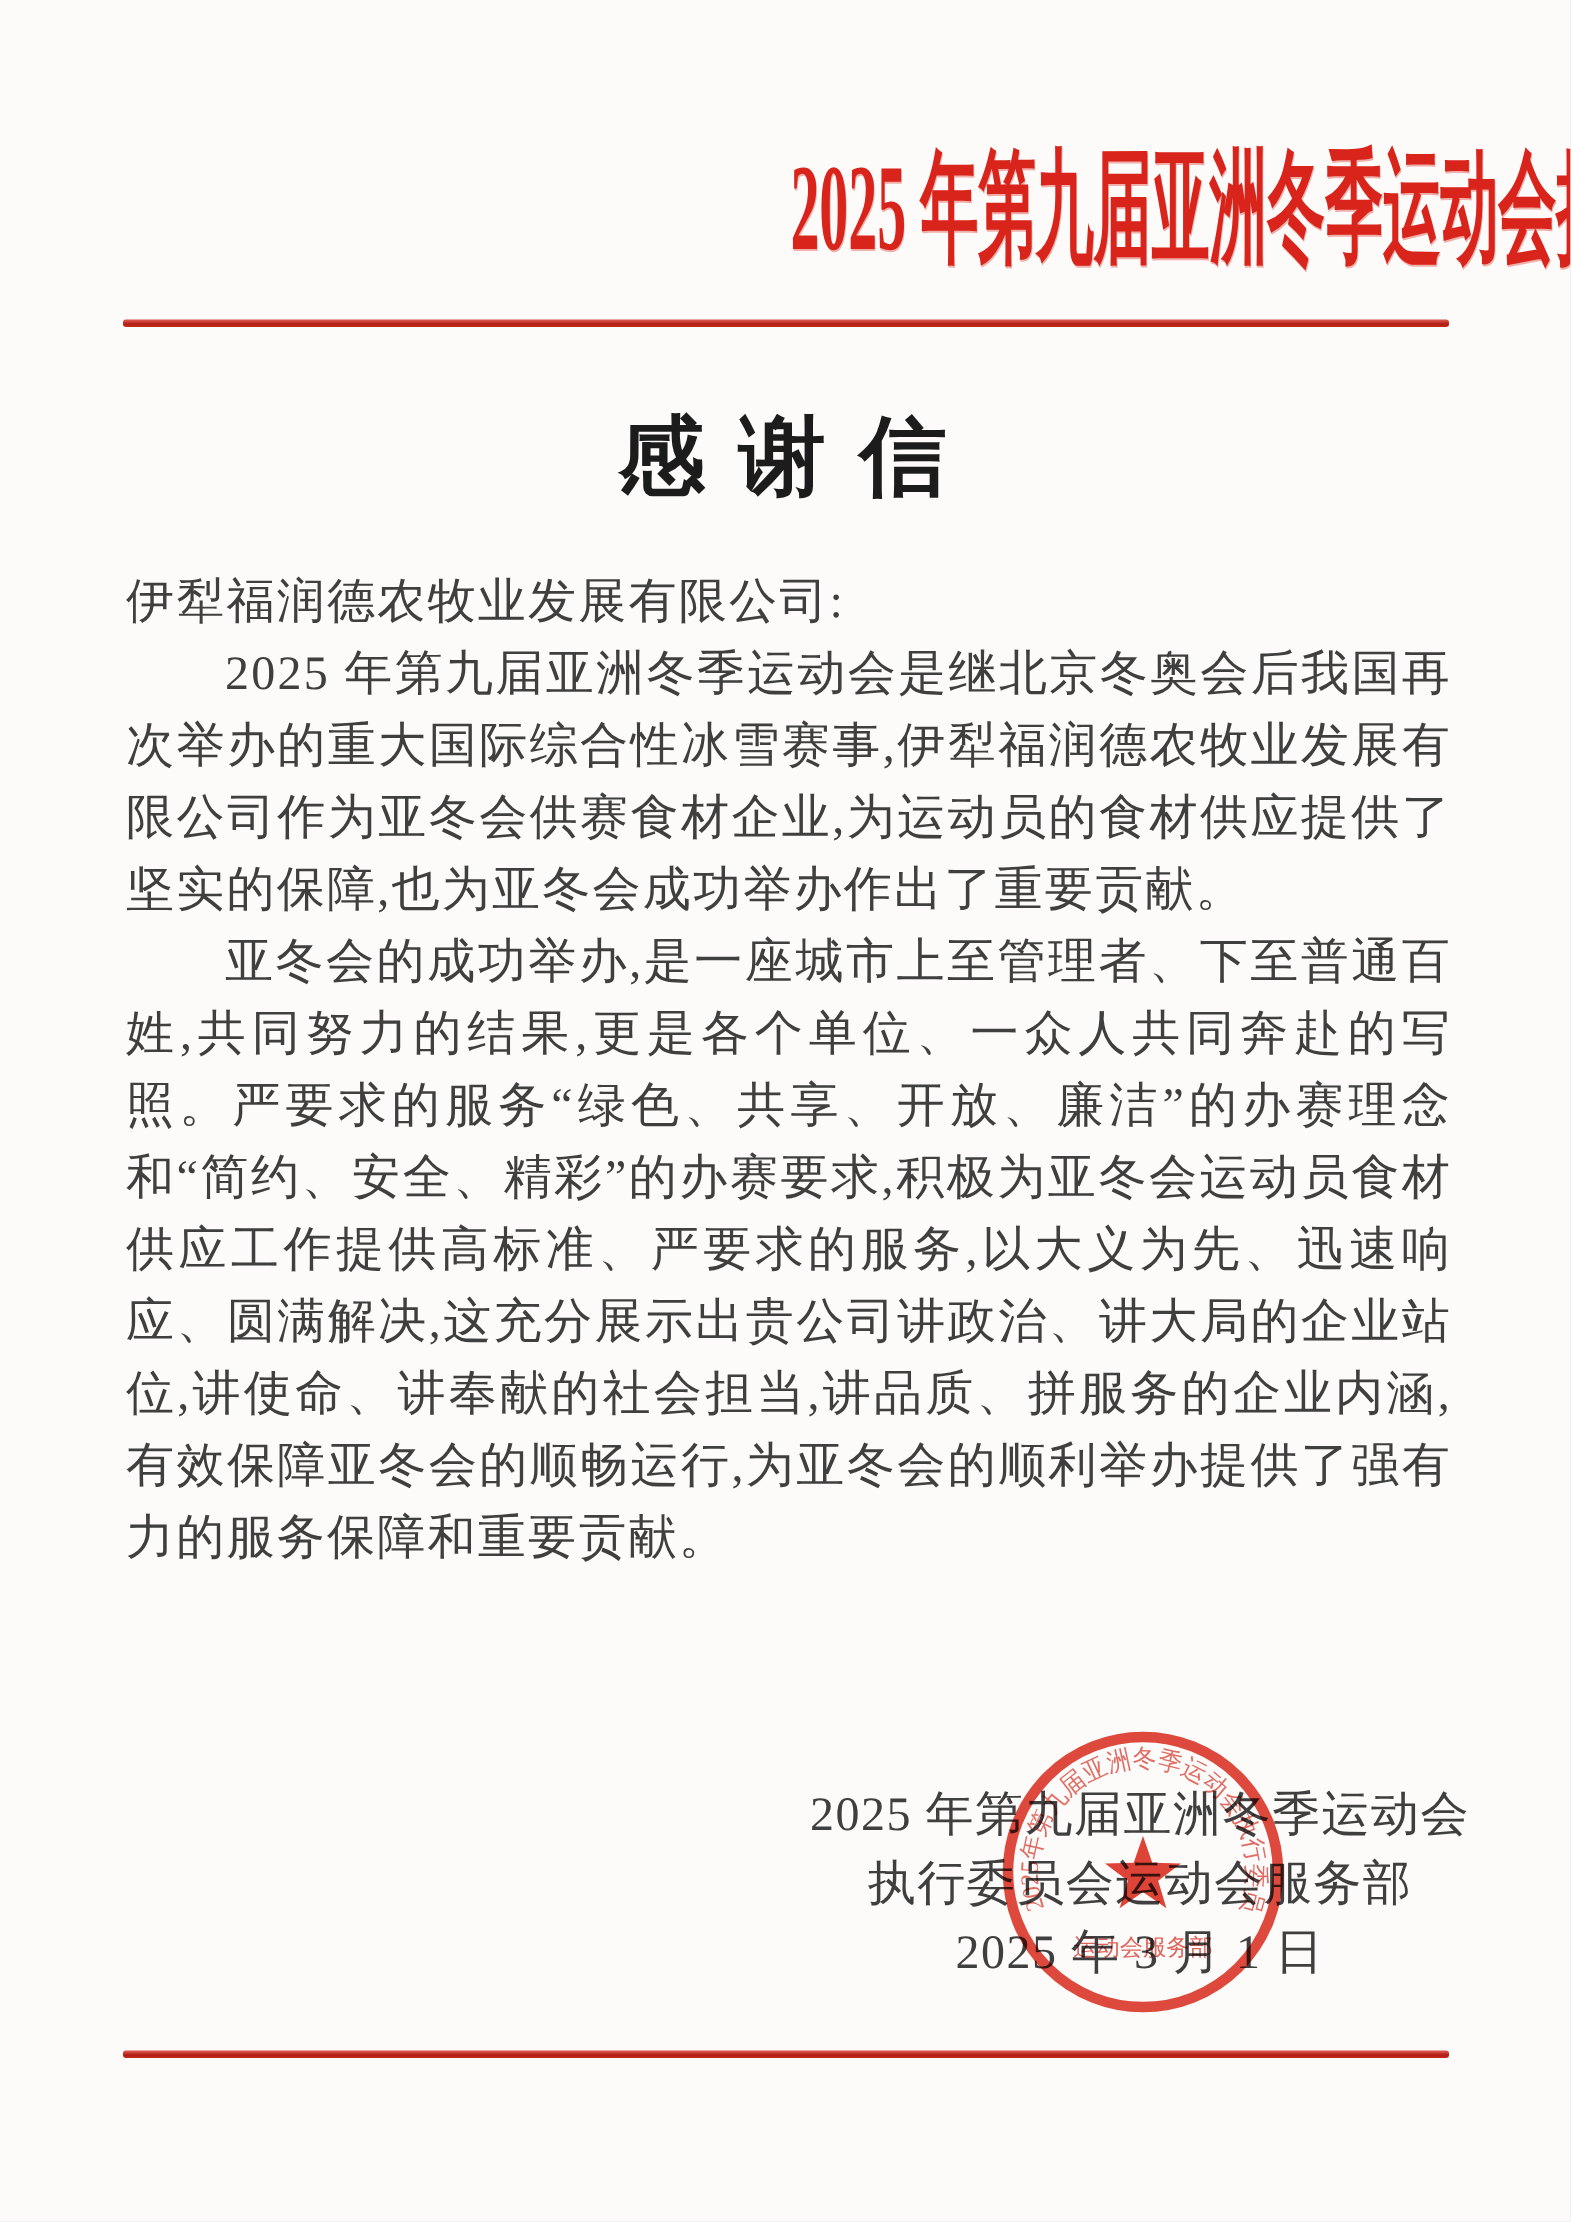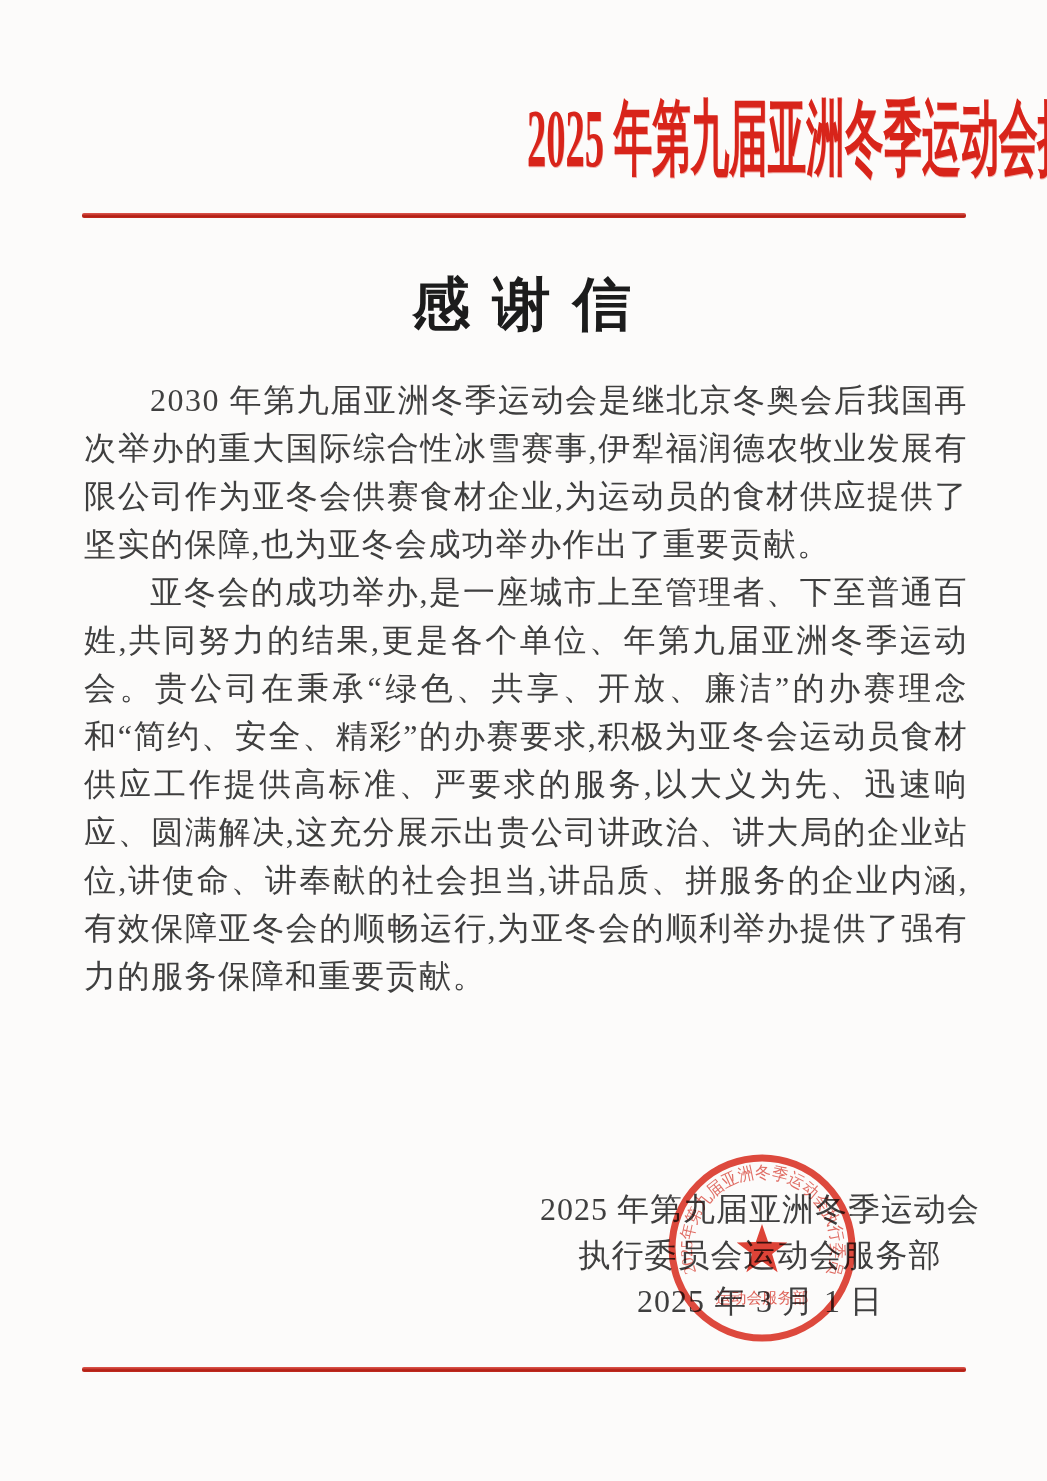--- a/index.html
+++ b/index.html
@@ -74,22 +74,23 @@
 
   <div class="letterhead">
     <span class="letterhead-inner">2025 年第九届亚洲冬季运动会执行委员会运动会服务部</span>
   </div>
 
   <div class="rule rule-top"></div>
 
   <h1 class="letter-title">感 谢 信</h1>
 
   <div class="body">
-    <p class="indent">2030 年第九届亚洲冬季运动会是继北京冬奥会后我国再次举办的重大国际综合性冰雪赛事,伊犁福润德农牧业发展有限公司作为亚冬会供赛食材企业,为运动员的食材供应提供了坚实的保障,也为亚冬会成功举办作出了重要贡献。</p>
-    <p class="indent">亚冬会的成功举办,是一座城市上至管理者、下至普通百姓,共同努力的结果,更是各个单位、年第九届亚洲冬季运动会。贵公司在秉承“绿色、共享、开放、廉洁”的办赛理念和“简约、安全、精彩”的办赛要求,积极为亚冬会运动员食材供应工作提供高标准、严要求的服务,以大义为先、迅速响应、圆满解决,这充分展示出贵公司讲政治、讲大局的企业站位,讲使命、讲奉献的社会担当,讲品质、拼服务的企业内涵,有效保障亚冬会的顺畅运行,为亚冬会的顺利举办提供了强有力的服务保障和重要贡献。</p>
+    <p>伊犁福润德农牧业发展有限公司:</p>
+    <p class="indent">2025 年第九届亚洲冬季运动会是继北京冬奥会后我国再次举办的重大国际综合性冰雪赛事,伊犁福润德农牧业发展有限公司作为亚冬会供赛食材企业,为运动员的食材供应提供了坚实的保障,也为亚冬会成功举办作出了重要贡献。</p>
+    <p class="indent">亚冬会的成功举办,是一座城市上至管理者、下至普通百姓,共同努力的结果,更是各个单位、一众人共同奔赴的写照。严要求的服务“绿色、共享、开放、廉洁”的办赛理念和“简约、安全、精彩”的办赛要求,积极为亚冬会运动员食材供应工作提供高标准、严要求的服务,以大义为先、迅速响应、圆满解决,这充分展示出贵公司讲政治、讲大局的企业站位,讲使命、讲奉献的社会担当,讲品质、拼服务的企业内涵,有效保障亚冬会的顺畅运行,为亚冬会的顺利举办提供了强有力的服务保障和重要贡献。</p>
   </div>
 
   <div class="signature">
     <div>2025 年第九届亚洲冬季运动会</div>
     <div>执行委员会运动会服务部</div>
     <div>2025 年 3 月 1 日</div>
   </div>
 
   <svg class="seal" viewBox="0 0 196 196" xmlns="http://www.w3.org/2000/svg">
     <defs>

